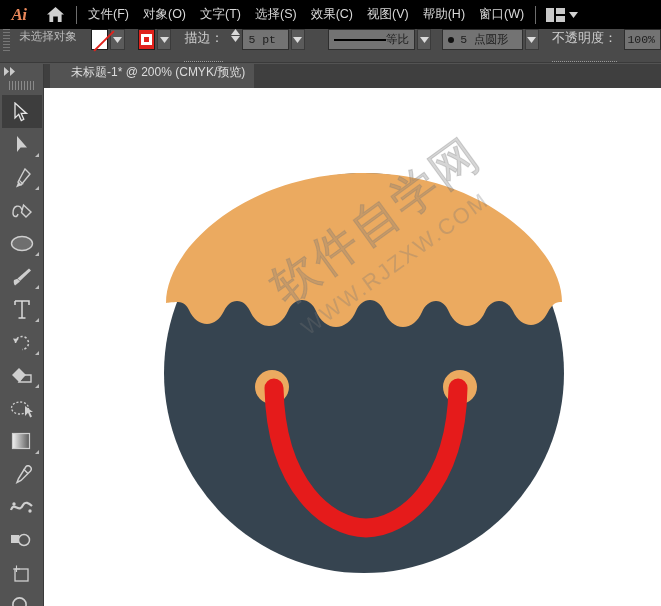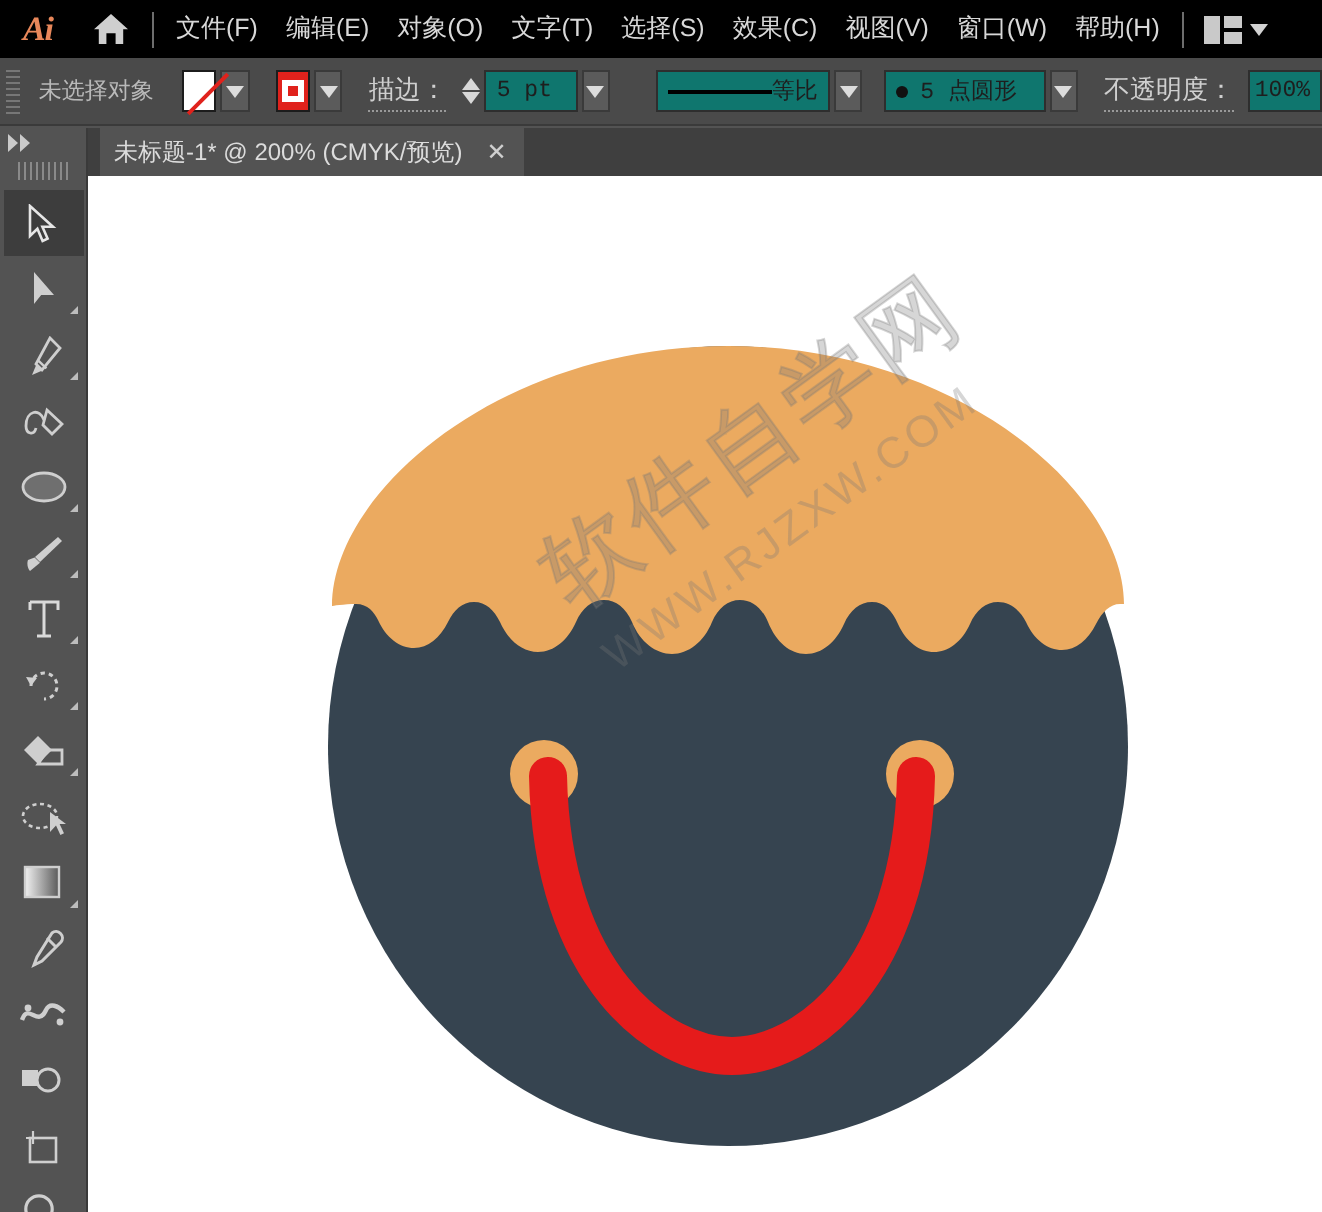--- a/index.html
+++ b/index.html
@@ -26,21 +26,21 @@
   .vdiv{ width:1px; height:18px; background:#6d6d6d; margin:0 4px; }
   .menu-item{
     padding:0 7px; height:29px; line-height:29px;
     font-size:12.5px; color:#d8d8d8; white-space:nowrap; cursor:default;text-align:center;
   }
   .ws-switch{ display:flex; align-items:center; gap:4px; padding:0 6px; height:29px; }
 
   
   .controlbar{
     position:absolute; left:0; top:29px; width:661px; height:34px;
-    background:#4a4a4a; display:flex; align-items:center;
+    background:#4a4a4a; display:flex; 
     border-bottom:1px solid #3a3a3a;
   }
   .grip{
     width:9px; height:22px; margin-left:3px;
     background:repeating-linear-gradient(to bottom,#777 0 1px,#4a4a4a 1px 3px);
   }
   .cb-label{ font-size:11.5px; color:#b9b9b9; margin-left:9px; white-space:nowrap; }
   .swatch-none{
     width:21px; height:21px; background:#fff; border:1px solid #1c1c1c;
     position:relative; margin-left:14px;
@@ -59,40 +59,40 @@
     width:17px; height:21px; background:#5b5b5b; border:1px solid #3a3a3a;
     margin-left:2px; display:flex; align-items:center; justify-content:center;
   }
   .chev svg{ display:block; }
   .uline{
     font-size:13px; color:#cfcfcf; margin-left:13px; white-space:nowrap;
     border-bottom:1px dotted #9a9a9a; padding-bottom:1px;
   }
   .spinner{ margin-left:8px; display:flex; flex-direction:column; gap:1px; }
   .field{
-    height:21px; background:#0f766e; border:1px solid #2e2e2e;
+    height:21px; background:#737373; border:1px solid #2e2e2e;
     font-size:11.5px; color:#1e1e1e; display:flex; align-items:center;
     padding:0 5px; white-space:nowrap; font-family:"Liberation Mono", monospace;
   }
   .field.w-stroke{ width:54px; margin-left:2px; }
   .field.w-profile{ width:102px; margin-left:23px; justify-content:space-between; }
   .field.w-brush{ width:96px; margin-left:11px; gap:6px; }
   .field.w-op{ width:37px; margin-left:7px; justify-content:flex-end;}
   .profile-line{ width:52px; height:2px; background:#000; }
   .dot{ width:6px; height:6px; border-radius:50%; background:#111; flex:none;}
 
   
   .tabbar{
     position:absolute; left:44px; top:64px; width:617px; height:24px;
     background:#3f3f3f;
   }
   .doctab{
     position:absolute; left:6px; top:0; height:24px;
     background:#535353; display:flex; align-items:center;
-    padding:0 9px 0 7px; gap:12px;
+    padding:0 9px 0 21px; gap:12px;flex-direction:column;
   }
   .doctab .tlabel{ font-size:12px; color:#dcdcdc; white-space:nowrap; }
   .doctab .tclose{ font-size:12px; color:#cfcfcf; line-height:1; cursor:pointer;}
 
   
   .toolbar{
     position:absolute; left:0; top:64px; width:44px; height:542px;
     background:#535353; border-right:1px solid #3a3a3a;
   }
   .tb-head{ height:14px; display:flex; align-items:center; padding-left:4px; }
@@ -138,28 +138,27 @@
 
   <div class="menubar">
     <div class="ai-logo">Ai</div>
     <div class="home-icon">
       <svg width="19" height="17" viewBox="0 0 19 17" aria-hidden="true">
         <path d="M9.5 1 L18 8.6 L15.6 8.6 L15.6 16 L11.8 16 L11.8 10.6 L7.2 10.6 L7.2 16 L3.4 16 L3.4 8.6 L1 8.6 Z" fill="#cfcfcf"></path>
       </svg>
     </div>
     <div class="vdiv"></div>
     <div class="menu-item">文件(F)</div>
-    <div class="menu-item">编辑(E)</div>
     <div class="menu-item">对象(O)</div>
     <div class="menu-item">文字(T)</div>
     <div class="menu-item">选择(S)</div>
     <div class="menu-item">效果(C)</div>
     <div class="menu-item">视图(V)</div>
+    <div class="menu-item">帮助(H)</div>
     <div class="menu-item">窗口(W)</div>
-    <div class="menu-item">帮助(H)</div>
     <div class="vdiv"></div>
     <div class="ws-switch">
       <svg width="19" height="14" viewBox="0 0 19 14" aria-hidden="true">
         <rect x="0" y="0" width="8" height="14" fill="#c9c9c9"></rect>
         <rect x="10" y="0" width="9" height="6" fill="#c9c9c9"></rect>
         <rect x="10" y="8" width="9" height="6" fill="#c9c9c9"></rect>
       </svg>
       <svg width="9" height="6" viewBox="0 0 9 6" aria-hidden="true">
         <path d="M0 0 L4.5 6 L9 0 Z" fill="#d2d2d2"></path>
       </svg>

